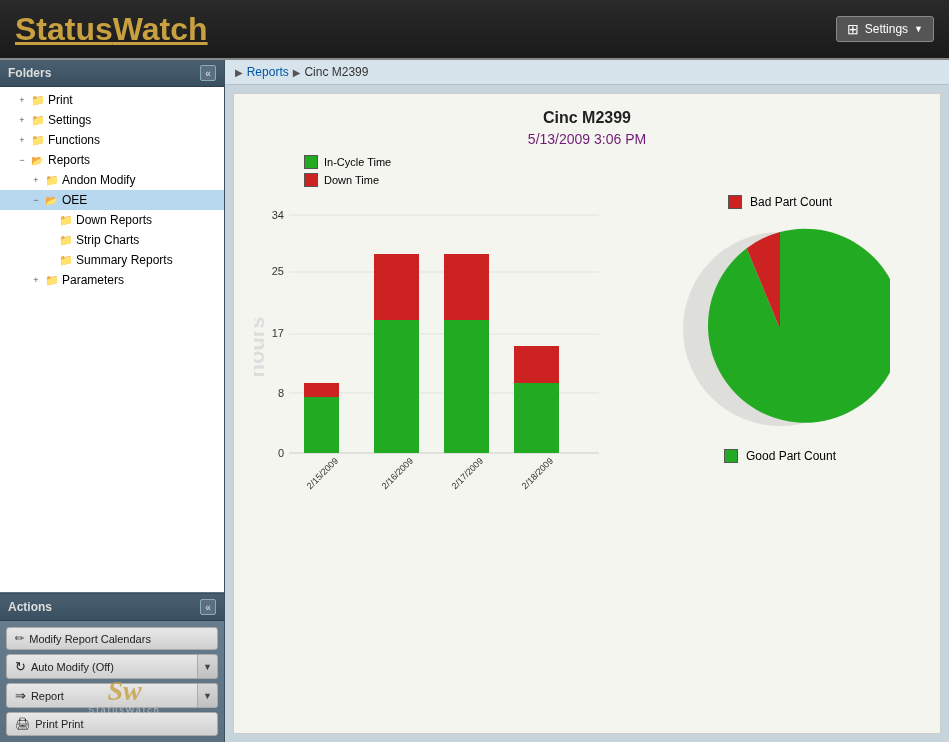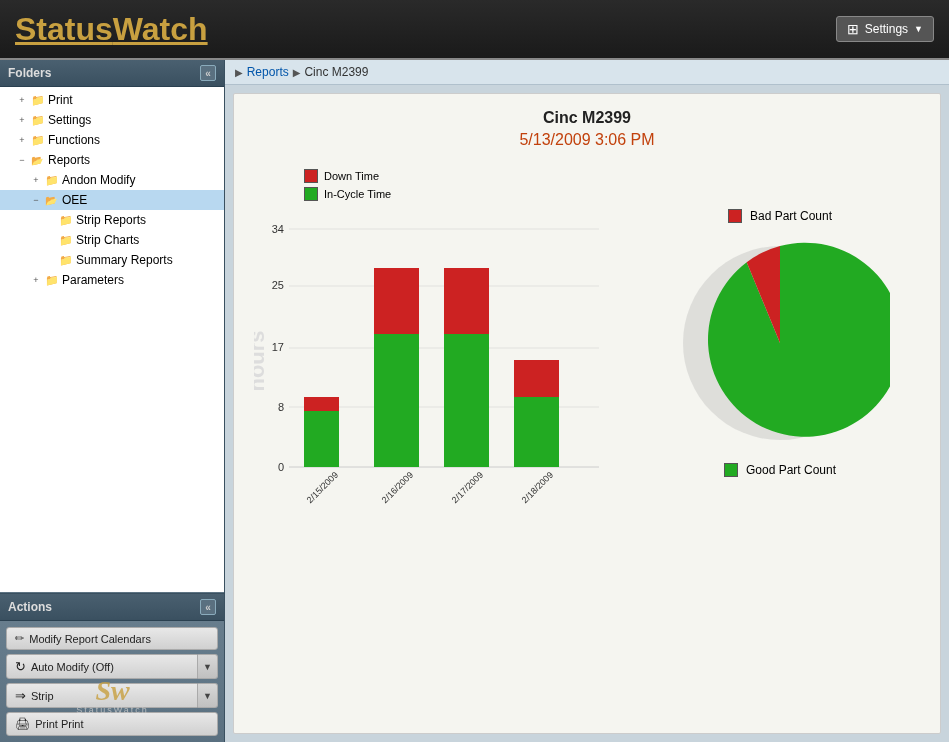--- a/index.html
+++ b/index.html
@@ -221,23 +221,23 @@
 
     .report-title {
       text-align: center;
       font-size: 16px;
       font-weight: bold;
       color: #222;
       margin-bottom: 4px;
     }
     .report-date {
       text-align: center;
-      font-size: 16px;
-      color: #c2410c;
-      margin-bottom: 20px;
+      font-size: 14px;
+      color: #701a75;
+      margin-bottom: 8px;
     }
 
     
     .charts-container {
       display: flex;
       gap: 20px;
       align-items: flex-start;
     }
 
     
@@ -277,21 +277,21 @@
       flex-direction: column;
       align-items: center;
       gap: 10px;
       padding-top: 40px;
     }
 
     
     #bottom-logo {
       position: absolute;
       bottom: 22px;
-      left: 0;
+      left: 12px;
       width: 225px;
       display: flex;
       align-items: center;
       justify-content: center;
       padding: 8px;
     }
     .sw-logo {
       display: flex;
       flex-direction: column;
       align-items: center;
@@ -369,21 +369,21 @@
 
         <div class="tree-item indent2 selected">
           <span class="expand-icon">−</span>
           <span class="tree-icon folder-open">📂</span>
           <span>OEE</span>
         </div>
 
         <div class="tree-item indent3">
           <span class="expand-icon"> </span>
           <span class="tree-icon folder-icon">📁</span>
-          <span>Strip Reports</span>
+          <span>Down Reports</span>
         </div>
 
         <div class="tree-item indent3">
           <span class="expand-icon"> </span>
           <span class="tree-icon folder-icon">📁</span>
           <span>Strip Charts</span>
         </div>
 
         <div class="tree-item indent3">
           <span class="expand-icon"> </span>
@@ -416,21 +416,21 @@
           <button class="action-btn-main">
             <span style="font-size:13px;">↻</span>
             <span>Auto Modify (Off)</span>
           </button>
           <button class="action-btn-arrow">▼</button>
         </div>
 
         <div class="action-btn-split">
           <button class="action-btn-main">
             <span style="font-size:13px;">⇒</span>
-            <span>Strip</span>
+            <span>Report</span>
           </button>
           <button class="action-btn-arrow">▼</button>
         </div>
 
         <button class="action-btn">
           <span style="font-size:12px;">🖨</span>
           <span>Print Print</span>
         </button>
 
       </div>
@@ -459,26 +459,26 @@
 
         <div class="report-title">Cinc M2399</div>
         <div class="report-date">5/13/2009 3:06 PM</div>
 
         <div class="charts-container">
 
           <div class="bar-chart-container">
 
             <div class="chart-legend">
               <div class="legend-item">
+                <div class="legend-swatch" style="background:#22aa22;"></div>
+                <span>In-Cycle Time</span>
+              </div>
+              <div class="legend-item">
                 <div class="legend-swatch" style="background:#cc2222;"></div>
                 <span>Down Time</span>
-              </div>
-              <div class="legend-item">
-                <div class="legend-swatch" style="background:#22aa22;"></div>
-                <span>In-Cycle Time</span>
               </div>
             </div>
 
             <svg class="bar-svg" width="360" height="320" viewBox="0 0 360 320">
 
               <text x="30" y="22" text-anchor="end" font-size="11" fill="#333">34</text>
               <text x="30" y="78" text-anchor="end" font-size="11" fill="#333">25</text>
               <text x="30" y="140" text-anchor="end" font-size="11" fill="#333">17</text>
               <text x="30" y="200" text-anchor="end" font-size="11" fill="#333">8</text>
               <text x="30" y="260" text-anchor="end" font-size="11" fill="#333">0</text>

